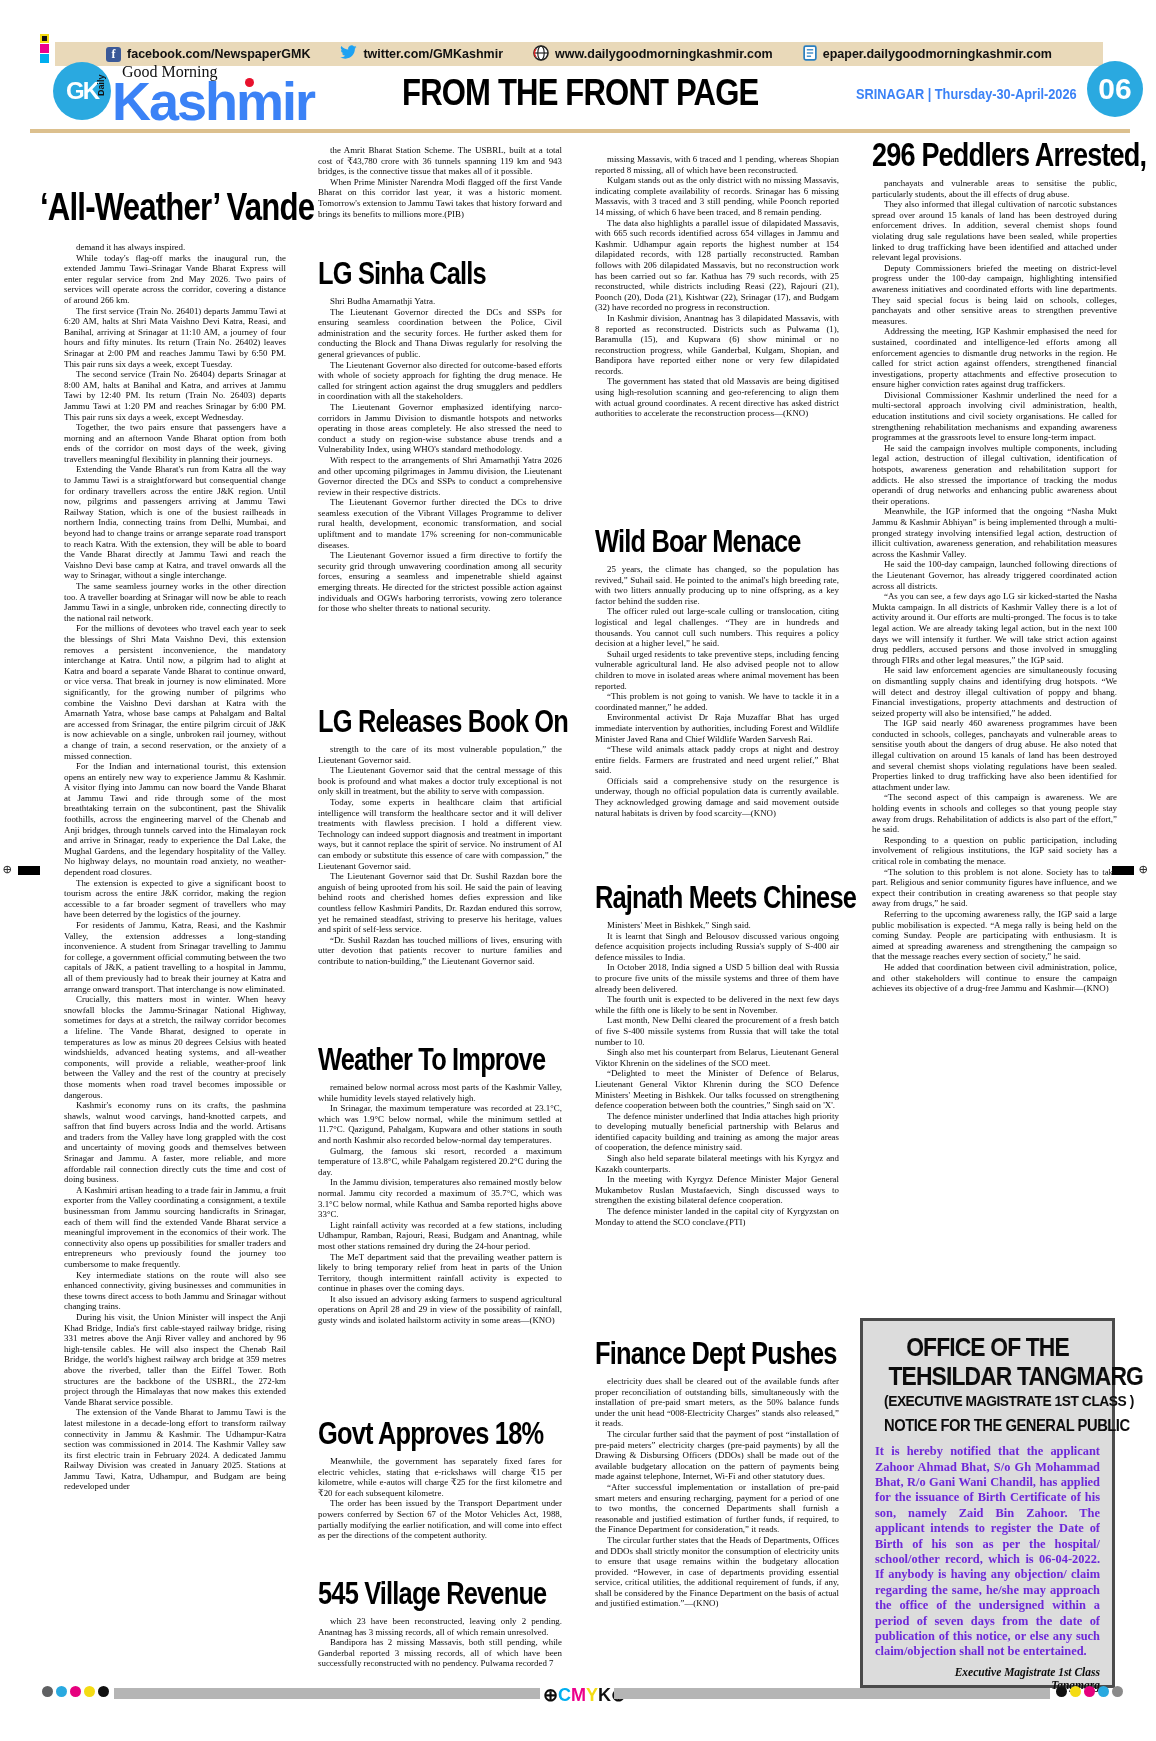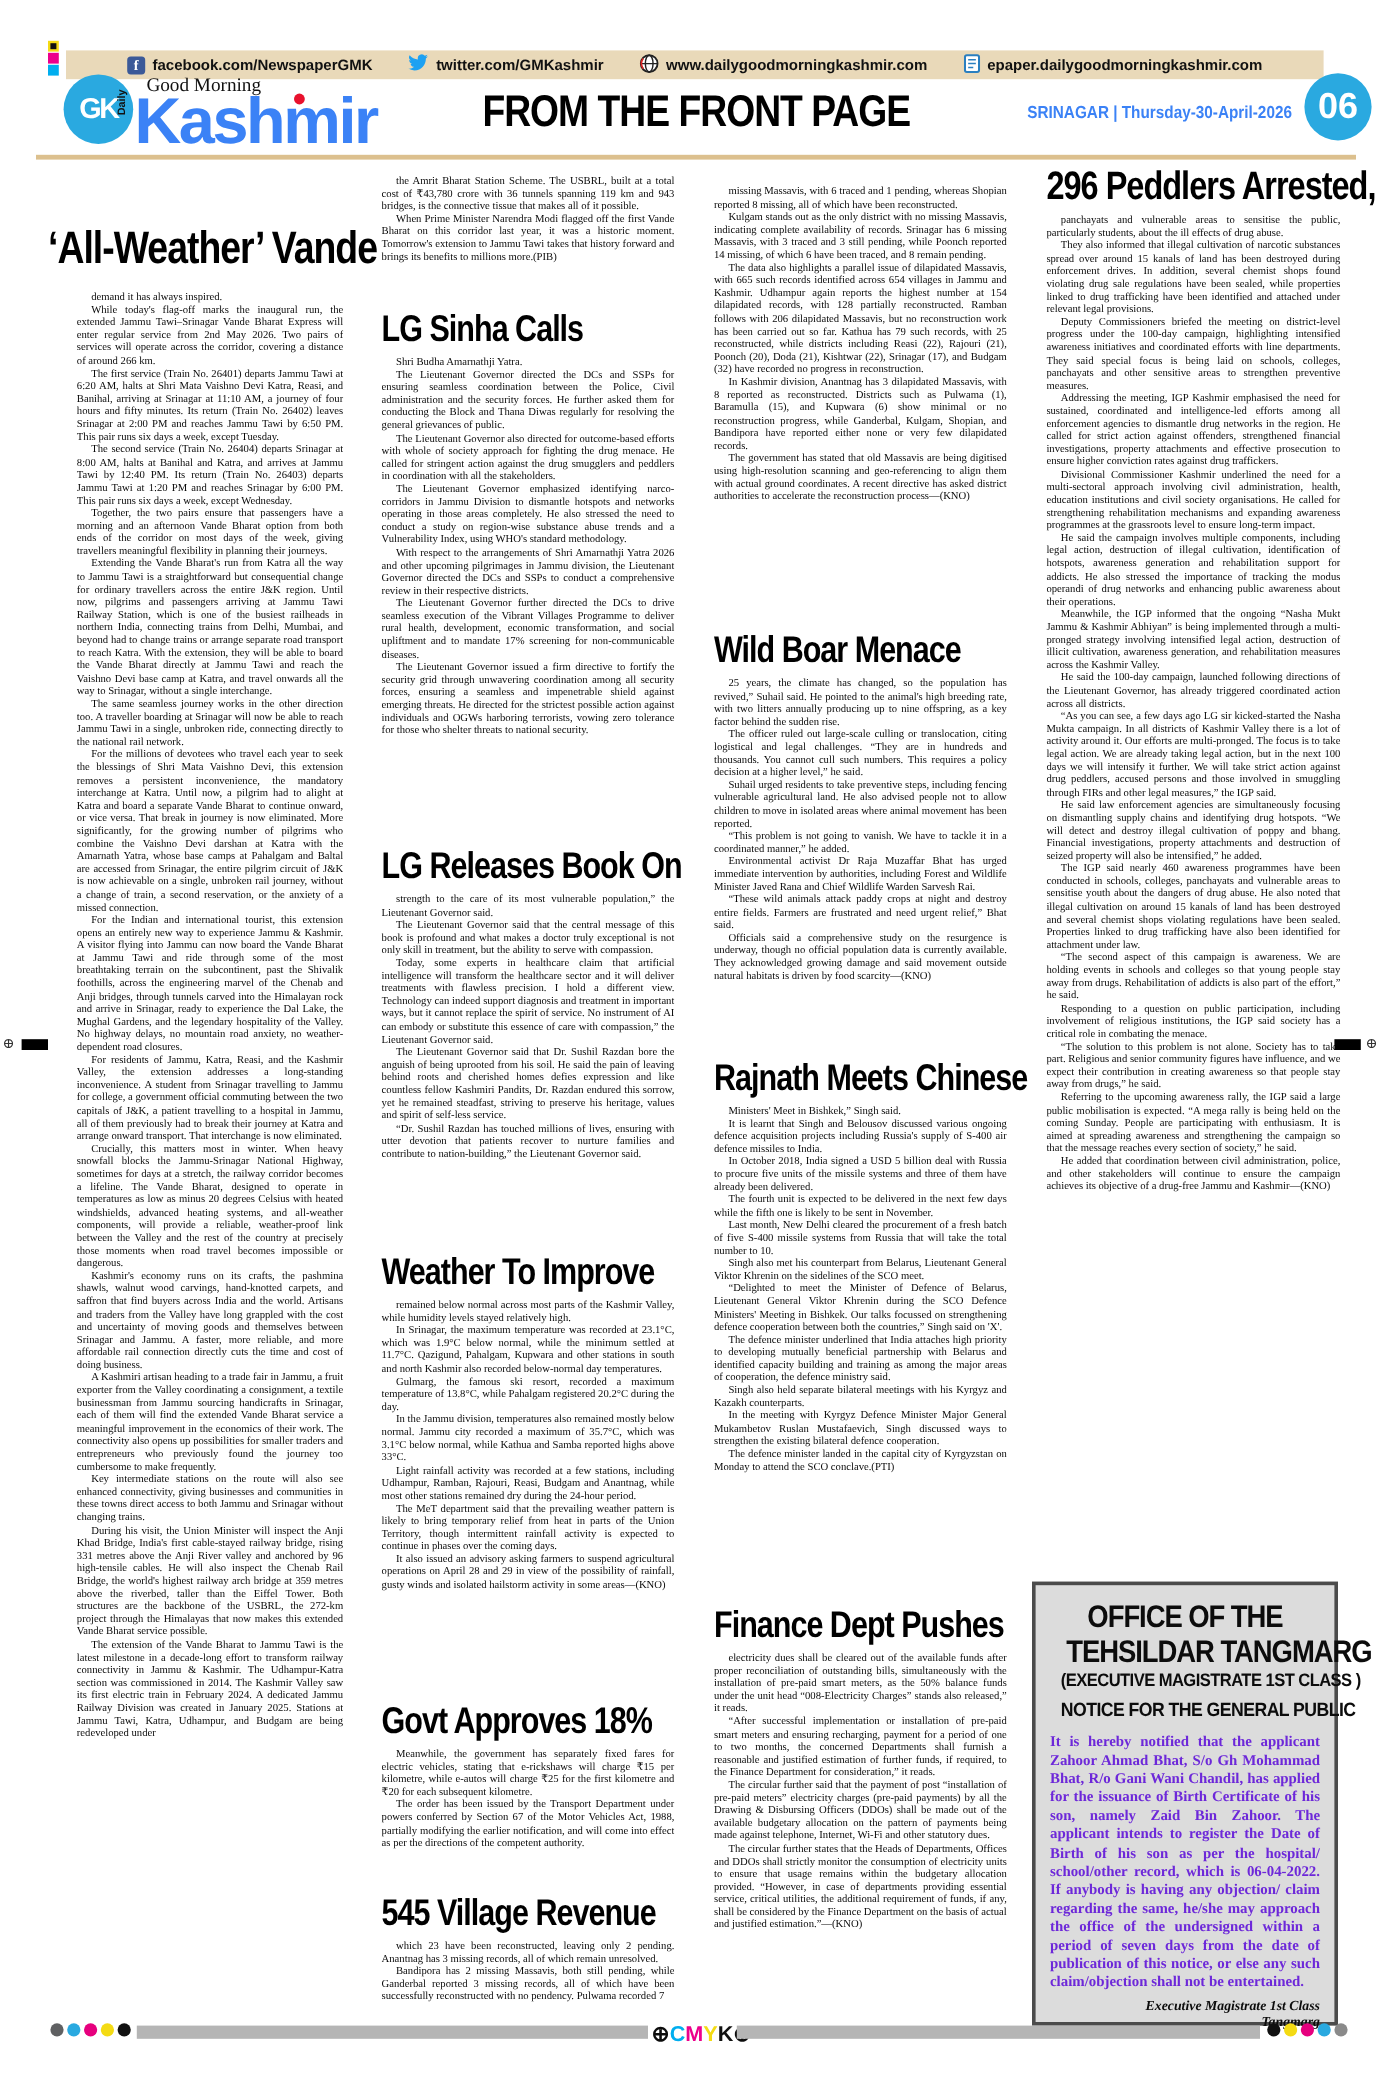--- a/index.html
+++ b/index.html
@@ -122,20 +122,21 @@
     <div class="body" style="margin-top:16px;height:1430px;margin-left:24px;">
         <p>demand it has always inspired.</p>
         <p>While today's flag-off marks the inaugural run, the extended Jammu Tawi–Srinagar Vande Bharat Express will enter regular service from 2nd May 2026. Two pairs of services will operate across the corridor, covering a distance of around 266 km.</p>
         <p>The first service (Train No. 26401) departs Jammu Tawi at 6:20 AM, halts at Shri Mata Vaishno Devi Katra, Reasi, and Banihal, arriving at Srinagar at 11:10 AM, a journey of four hours and fifty minutes. Its return (Train No. 26402) leaves Srinagar at 2:00 PM and reaches Jammu Tawi by 6:50 PM. This pair runs six days a week, except Tuesday.</p>
         <p>The second service (Train No. 26404) departs Srinagar at 8:00 AM, halts at Banihal and Katra, and arrives at Jammu Tawi by 12:40 PM. Its return (Train No. 26403) departs Jammu Tawi at 1:20 PM and reaches Srinagar by 6:00 PM. This pair runs six days a week, except Wednesday.</p>
         <p>Together, the two pairs ensure that passengers have a morning and an afternoon Vande Bharat option from both ends of the corridor on most days of the week, giving travellers meaningful flexibility in planning their journeys.</p>
         <p>Extending the Vande Bharat's run from Katra all the way to Jammu Tawi is a straightforward but consequential change for ordinary travellers across the entire J&amp;K region. Until now, pilgrims and passengers arriving at Jammu Tawi Railway Station, which is one of the busiest railheads in northern India, connecting trains from Delhi, Mumbai, and beyond had to change trains or arrange separate road transport to reach Katra. With the extension, they will be able to board the Vande Bharat directly at Jammu Tawi and reach the Vaishno Devi base camp at Katra, and travel onwards all the way to Srinagar, without a single interchange.</p>
         <p>The same seamless journey works in the other direction too. A traveller boarding at Srinagar will now be able to reach Jammu Tawi in a single, unbroken ride, connecting directly to the national rail network.</p>
         <p>For the millions of devotees who travel each year to seek the blessings of Shri Mata Vaishno Devi, this extension removes a persistent inconvenience, the mandatory interchange at Katra. Until now, a pilgrim had to alight at Katra and board a separate Vande Bharat to continue onward, or vice versa. That break in journey is now eliminated. More significantly, for the growing number of pilgrims who combine the Vaishno Devi darshan at Katra with the Amarnath Yatra, whose base camps at Pahalgam and Baltal are accessed from Srinagar, the entire pilgrim circuit of J&amp;K is now achievable on a single, unbroken rail journey, without a change of train, a second reservation, or the anxiety of a missed connection.</p>
         <p>For the Indian and international tourist, this extension opens an entirely new way to experience Jammu &amp; Kashmir. A visitor flying into Jammu can now board the Vande Bharat at Jammu Tawi and ride through some of the most breathtaking terrain on the subcontinent, past the Shivalik foothills, across the engineering marvel of the Chenab and Anji bridges, through tunnels carved into the Himalayan rock and arrive in Srinagar, ready to experience the Dal Lake, the Mughal Gardens, and the legendary hospitality of the Valley. No highway delays, no mountain road anxiety, no weather-dependent road closures.</p>
+        <p>The extension is expected to give a significant boost to tourism across the entire J&amp;K corridor, making the region accessible to a far broader segment of travellers who may have been deterred by the logistics of the journey.</p>
         <p>For residents of Jammu, Katra, Reasi, and the Kashmir Valley, the extension addresses a long-standing inconvenience. A student from Srinagar travelling to Jammu for college, a government official commuting between the two capitals of J&amp;K, a patient travelling to a hospital in Jammu, all of them previously had to break their journey at Katra and arrange onward transport. That interchange is now eliminated.</p>
         <p>Crucially, this matters most in winter. When heavy snowfall blocks the Jammu-Srinagar National Highway, sometimes for days at a stretch, the railway corridor becomes a lifeline. The Vande Bharat, designed to operate in temperatures as low as minus 20 degrees Celsius with heated windshields, advanced heating systems, and all-weather components, will provide a reliable, weather-proof link between the Valley and the rest of the country at precisely those moments when road travel becomes impossible or dangerous.</p>
         <p>Kashmir's economy runs on its crafts, the pashmina shawls, walnut wood carvings, hand-knotted carpets, and saffron that find buyers across India and the world. Artisans and traders from the Valley have long grappled with the cost and uncertainty of moving goods and themselves between Srinagar and Jammu. A faster, more reliable, and more affordable rail connection directly cuts the time and cost of doing business.</p>
         <p>A Kashmiri artisan heading to a trade fair in Jammu, a fruit exporter from the Valley coordinating a consignment, a textile businessman from Jammu sourcing handicrafts in Srinagar, each of them will find the extended Vande Bharat service a meaningful improvement in the economics of their work. The connectivity also opens up possibilities for smaller traders and entrepreneurs who previously found the journey too cumbersome to make frequently.</p>
         <p>Key intermediate stations on the route will also see enhanced connectivity, giving businesses and communities in these towns direct access to both Jammu and Srinagar without changing trains.</p>
         <p>During his visit, the Union Minister will inspect the Anji Khad Bridge, India's first cable-stayed railway bridge, rising 331 metres above the Anji River valley and anchored by 96 high-tensile cables. He will also inspect the Chenab Rail Bridge, the world's highest railway arch bridge at 359 metres above the riverbed, taller than the Eiffel Tower. Both structures are the backbone of the USBRL, the 272-km project through the Himalayas that now makes this extended Vande Bharat service possible.</p>
         <p>The extension of the Vande Bharat to Jammu Tawi is the latest milestone in a decade-long effort to transform railway connectivity in Jammu &amp; Kashmir. The Udhampur-Katra section was commissioned in 2014. The Kashmir Valley saw its first electric train in February 2024. A dedicated Jammu Railway Division was created in January 2025. Stations at Jammu Tawi, Katra, Udhampur, and Budgam are being redeveloped under</p>
       </div>
   </section>
 
@@ -236,22 +237,22 @@
         <p>Singh also held separate bilateral meetings with his Kyrgyz and Kazakh counterparts.</p>
         <p>In the meeting with Kyrgyz Defence Minister Major General Mukambetov Ruslan Mustafaevich, Singh discussed ways to strengthen the existing bilateral defence cooperation.</p>
         <p>The defence minister landed in the capital city of Kyrgyzstan on Monday to attend the SCO conclave.(PTI)</p>
       </div>
   </section>
 
   <section class="article" style="left:595px;top:1338px;width:244px;">
     <h2 class="headline h-md">Finance Dept Pushes</h2>
     <div class="body" style="margin-top:7px;height:310px;">
         <p>electricity dues shall be cleared out of the available funds after proper reconciliation of outstanding bills, simultaneously with the installation of pre-paid smart meters, as the 50% balance funds under the unit head “008-Electricity Charges” stands also released,” it reads.</p>
+        <p>The circular further said that the payment of post “installation of pre-paid meters” electricity charges (pre-paid payments) by all the Drawing &amp; Disbursing Officers (DDOs) shall be made out of the available budgetary allocation on the pattern of payments being made against telephone, Internet, Wi-Fi and other statutory dues.</p>
         <p>“After successful implementation or installation of pre-paid smart meters and ensuring recharging, payment for a period of one to two months, the concerned Departments shall furnish a reasonable and justified estimation of further funds, if required, to the Finance Department for consideration,” it reads.</p>
-        <p>The circular further said that the payment of post “installation of pre-paid meters” electricity charges (pre-paid payments) by all the Drawing &amp; Disbursing Officers (DDOs) shall be made out of the available budgetary allocation on the pattern of payments being made against telephone, Internet, Wi-Fi and other statutory dues.</p>
         <p>The circular further states that the Heads of Departments, Offices and DDOs shall strictly monitor the consumption of electricity units to ensure that usage remains within the budgetary allocation provided. “However, in case of departments providing essential service, critical utilities, the additional requirement of funds, if any, shall be considered by the Finance Department on the basis of actual and justified estimation.”—(KNO)</p>
       </div>
   </section>
 
   <section class="article" style="left:872px;top:138px;width:245px;">
     <h2 class="headline h-lg">296 Peddlers Arrested,</h2>
     <div class="body" style="margin-top:7px;height:1140px;">
         <p>panchayats and vulnerable areas to sensitise the public, particularly students, about the ill effects of drug abuse.</p>
         <p>They also informed that illegal cultivation of narcotic substances spread over around 15 kanals of land has been destroyed during enforcement drives. In addition, several chemist shops found violating drug sale regulations have been sealed, while properties linked to drug trafficking have been identified and attached under relevant legal provisions.</p>
         <p>Deputy Commissioners briefed the meeting on district-level progress under the 100-day campaign, highlighting intensified awareness initiatives and coordinated efforts with line departments. They said special focus is being laid on schools, colleges, panchayats and other sensitive areas to strengthen preventive measures.</p>

